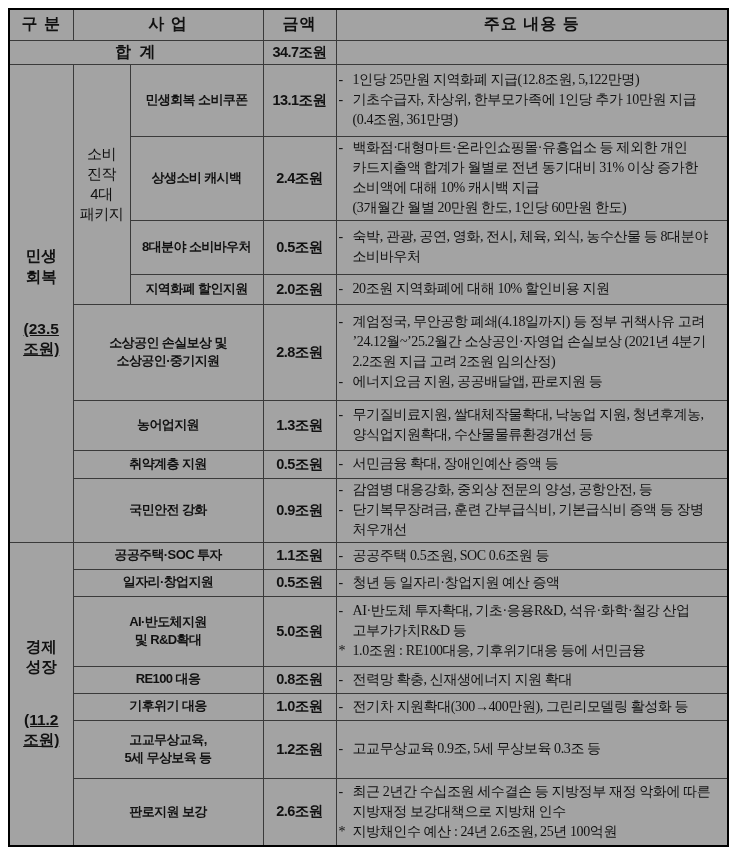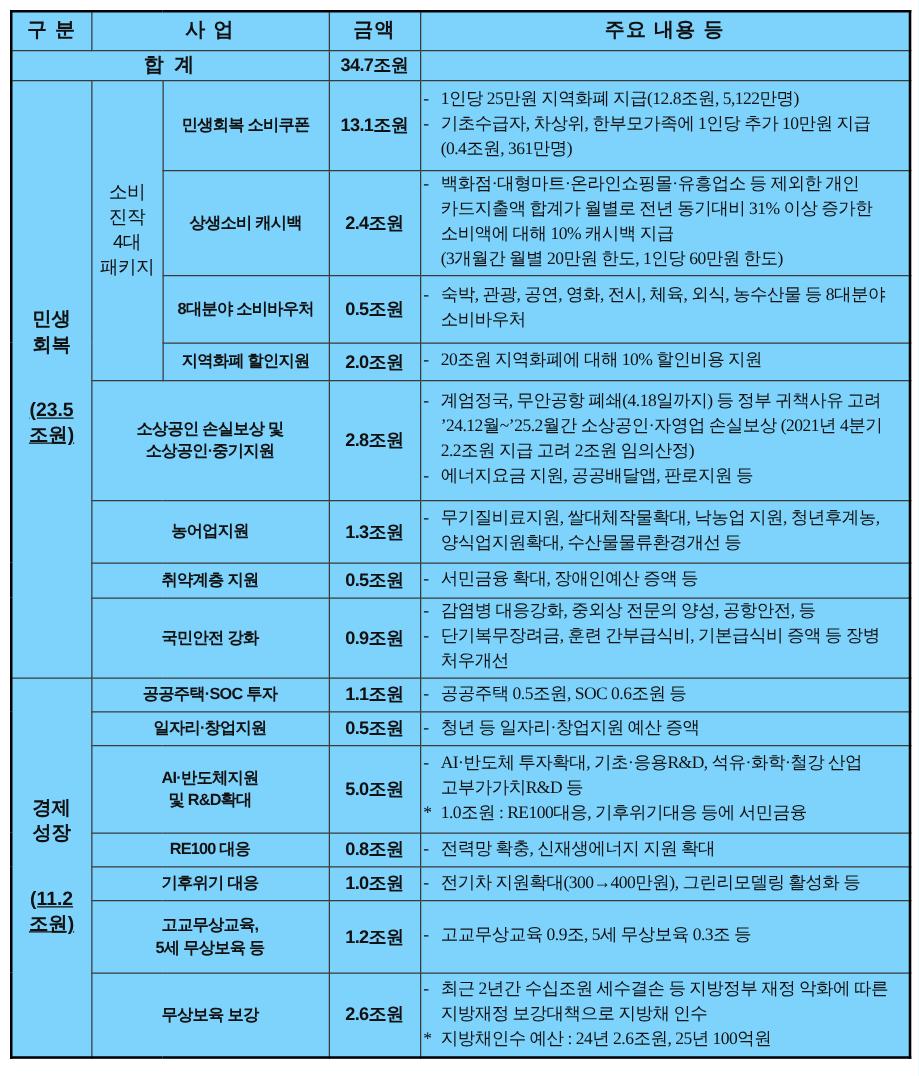--- a/index.html
+++ b/index.html
@@ -13,21 +13,21 @@
     min-height: 861px;
     box-sizing: border-box;
     padding: 8px 8px 8px 8px;
     background: #ffffff;
   }
   table.budget-table {
     border-collapse: collapse;
     table-layout: fixed;
     width: 719px;
     border: 2.5px solid #000000;
-    background: #7dd3fc;
+    background: #a3a3a3;
   }
   .budget-table th, .budget-table td {
     border: 1px solid #3a3a3a;
     padding: 1px 2px;
     vertical-align: middle;
     box-sizing: border-box;
     overflow: hidden;
   }
   .budget-table thead th {
     font-family: "Liberation Sans", "DejaVu Sans", sans-serif;
@@ -289,21 +289,21 @@
 5세 무상보육 등</td>
           <td class="amount-cell">1.2조원</td>
           <td class="contents-cell">
             <div class="line">
               <span class="bullet">-</span>
               <span class="txt">고교무상교육 0.9조, 5세 무상보육 0.3조 등</span>
             </div>
           </td>
         </tr>
         <tr style="height: 68px;">
-          <td class="name-cell" colspan="2">무상보육 보강</td>
+          <td class="name-cell" colspan="2">판로지원 보강</td>
           <td class="amount-cell">2.6조원</td>
           <td class="contents-cell">
             <div class="line">
               <span class="bullet">-</span>
               <span class="txt">최근 2년간 수십조원 세수결손 등 지방정부 재정 악화에 따른 지방재정 보강대책으로 지방채 인수</span>
             </div>
             <div class="line">
               <span class="bullet">*</span>
               <span class="txt">지방채인수 예산 : 24년 2.6조원, 25년 100억원</span>
             </div>

